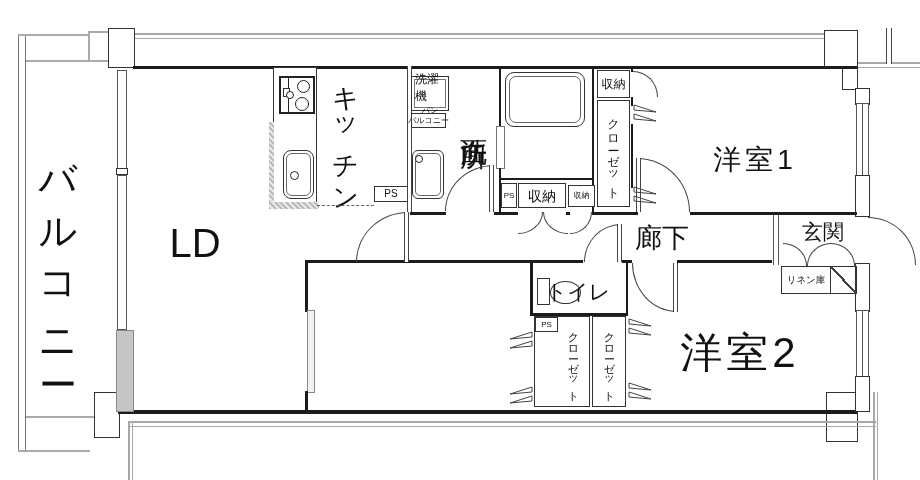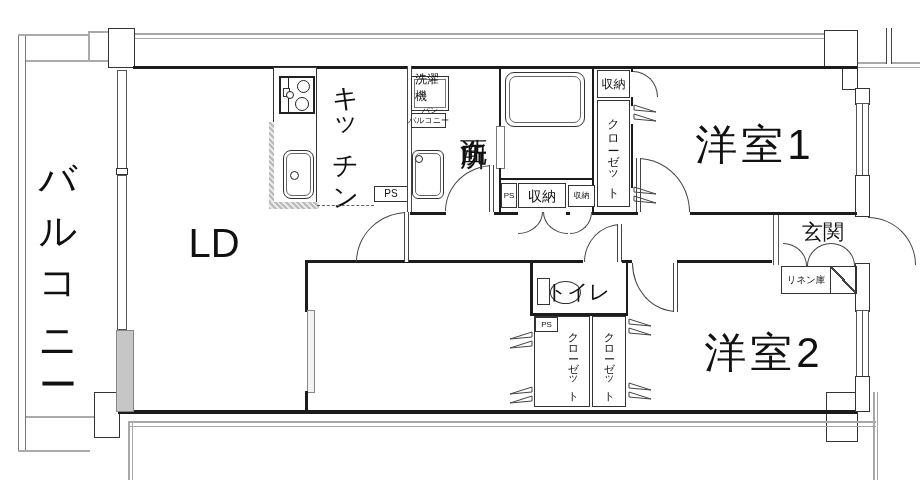--- a/index.html
+++ b/index.html
@@ -72,21 +72,21 @@
   <div class="abs circ" style="left:297px;top:80px;width:13px;height:13px"></div>
   <div class="abs circ" style="left:295px;top:97px;width:14px;height:14px"></div>
   <div class="abs circ" style="left:286px;top:91px;width:8px;height:8px"></div>
   <div class="abs box" style="left:283px;top:150px;width:31px;height:49px;border-radius:8px"></div>
   <div class="abs box" style="left:286px;top:153px;width:25px;height:43px;border-radius:6px;border-color:#666"></div>
   <div class="abs circ" style="left:290px;top:171px;width:9px;height:9px"></div>
   <div class="abs lbl vt" style="left:331px;top:74px;width:30px;height:125px;font-size:26px;letter-spacing:4px">キッチン</div>
   <div class="abs dash" style="left:317px;top:205px;width:57px;height:1px"></div>
   <div class="abs box lbl" style="left:374px;top:186px;width:34px;height:16px;font-size:10px">PS</div>
 
-  <div class="abs lbl" style="left:169px;top:220px;width:90px;height:46px;font-size:40px">LD</div>
+  <div class="abs lbl" style="left:150px;top:220px;width:90px;height:46px;font-size:40px">LD</div>
 
   <div class="abs dbl" style="left:407px;top:66px;width:5px;height:146px"></div>
   <div class="abs box" style="left:411px;top:76px;width:38px;height:35px"></div>
   <div class="abs box" style="left:414px;top:79px;width:32px;height:29px;border-color:#777;display:flex;flex-direction:column;align-items:center;justify-content:center">
     <span style="font-size:12px">洗濯機</span>
     <span style="font-size:8px">パン</span>
   </div>
   <div class="abs box lbl" style="left:411px;top:113px;width:35px;height:15px;font-size:8px">バルコニー</div>
   <div class="abs box" style="left:412px;top:150px;width:32px;height:49px;border-radius:6px"></div>
   <div class="abs box" style="left:415px;top:153px;width:26px;height:43px;border-radius:5px;border-color:#666"></div>
@@ -105,33 +105,34 @@
   <div class="abs box lbl" style="left:518px;top:183px;width:48px;height:25px;font-size:14px">収納</div>
   <div class="abs box lbl" style="left:568px;top:185px;width:27px;height:22px;font-size:8px">収納</div>
 
   <div class="abs box lbl" style="left:597px;top:70px;width:33px;height:28px;font-size:12px">収納</div>
   <div class="abs box" style="left:597px;top:100px;width:33px;height:107px"></div>
   <div class="abs lbl vt" style="left:600px;top:102px;width:27px;height:103px;font-size:12px;letter-spacing:3px">クローゼット</div>
   <div class="abs wall" style="left:631px;top:66px;width:2px;height:6px"></div>
   <div class="abs wall" style="left:631px;top:97px;width:2px;height:9px"></div>
   <div class="abs wall" style="left:631px;top:124px;width:2px;height:64px"></div>
 
-  <div class="abs lbl" style="left:660px;top:117px;width:190px;height:55px;font-size:42px;letter-spacing:4px">洋室1</div>
+  <div class="abs lbl" style="left:660px;top:132px;width:190px;height:55px;font-size:28px;letter-spacing:4px">洋室1</div>
   <div class="abs wall" style="left:632px;top:212px;width:6px;height:3px"></div>
   <div class="abs wall" style="left:690px;top:212px;width:167px;height:3px"></div>
 
   <div class="abs wall" style="left:410px;top:212px;width:36px;height:3px"></div>
   <div class="abs wall" style="left:494px;top:212px;width:24px;height:3px"></div>
   <div class="abs wall" style="left:566px;top:212px;width:4px;height:3px"></div>
   <div class="abs wall" style="left:592px;top:212px;width:40px;height:3px"></div>
 
   <div class="abs wall" style="left:305px;top:260px;width:225px;height:3px"></div>
   <div class="abs wall" style="left:530px;top:260px;width:53px;height:3px"></div>
   <div class="abs wall" style="left:622px;top:260px;width:10px;height:3px"></div>
   <div class="abs wall" style="left:677px;top:260px;width:95px;height:3px"></div>
+  <div class="abs lbl" style="left:628px;top:222px;width:68px;height:32px;font-size:27px">廊下</div>
 
   <div class="abs dbl" style="left:773px;top:215px;width:6px;height:50px;border-color:#555"></div>
   <div class="abs lbl" style="left:796px;top:219px;width:54px;height:24px;font-size:21px">玄関</div>
   <div class="abs box lbl" style="left:781px;top:266px;width:50px;height:28px;font-size:9.5px">リネン庫</div>
   <div class="abs box" style="left:830px;top:266px;width:27px;height:28px;background:linear-gradient(to top right,transparent 47%,#444 47%,#444 53%,transparent 53%)"></div>
 
   <div class="abs wall" style="left:530px;top:260px;width:3px;height:56px"></div>
   <div class="abs wall" style="left:626px;top:260px;width:2px;height:56px"></div>
   <div class="abs wall" style="left:530px;top:313px;width:98px;height:3px"></div>
   <div class="abs box" style="left:537px;top:278px;width:13px;height:27px"></div>
@@ -141,21 +142,21 @@
   <div class="abs box" style="left:534px;top:316px;width:56px;height:91px"></div>
   <div class="abs box lbl" style="left:535px;top:317px;width:23px;height:15px;font-size:8px">PS</div>
   <div class="abs lbl vt" style="left:558px;top:318px;width:30px;height:87px;font-size:11px;letter-spacing:2px">クローゼット</div>
   <div class="abs box" style="left:592px;top:316px;width:34px;height:91px"></div>
   <div class="abs lbl vt" style="left:595px;top:318px;width:28px;height:87px;font-size:11px;letter-spacing:2px">クローゼット</div>
 
   <div class="abs wall" style="left:305px;top:260px;width:3px;height:52px"></div>
   <div class="abs" style="left:307px;top:310px;width:8px;height:83px;background:#f2f2f2;border:1px solid #888"></div>
   <div class="abs wall" style="left:305px;top:391px;width:3px;height:19px"></div>
 
-  <div class="abs lbl" style="left:669px;top:325px;width:190px;height:55px;font-size:42px;letter-spacing:4px">洋室2</div>
+  <div class="abs lbl" style="left:645px;top:325px;width:190px;height:55px;font-size:42px;letter-spacing:4px">洋室2</div>
 
   <div class="abs arc" style="left:445px;top:165px;width:49px;height:46px;border-top:1.5px solid #444;border-left:1.5px solid #444;border-top-left-radius:100% 100%"></div>
   <div class="abs dbl" style="left:489px;top:165px;width:5px;height:47px"></div>
   <div class="abs arc" style="left:356px;top:212px;width:52px;height:50px;border-top:1.5px solid #444;border-left:1.5px solid #444;border-top-left-radius:100% 100%"></div>
   <div class="abs dbl" style="left:404px;top:212px;width:5px;height:50px"></div>
   <div class="abs arc" style="left:637px;top:158px;width:53px;height:54px;border-top:1.5px solid #444;border-right:1.5px solid #444;border-top-right-radius:100% 100%"></div>
   <div class="abs dbl" style="left:636px;top:158px;width:5px;height:54px"></div>
   <div class="abs arc" style="left:632px;top:263px;width:45px;height:49px;border-left:1.5px solid #444;border-bottom:1.5px solid #444;border-bottom-left-radius:100% 100%"></div>
   <div class="abs dbl" style="left:673px;top:263px;width:5px;height:49px"></div>
   <div class="abs arc" style="left:584px;top:224px;width:37px;height:38px;border-top:1.5px solid #444;border-left:1.5px solid #444;border-top-left-radius:100% 100%"></div>

